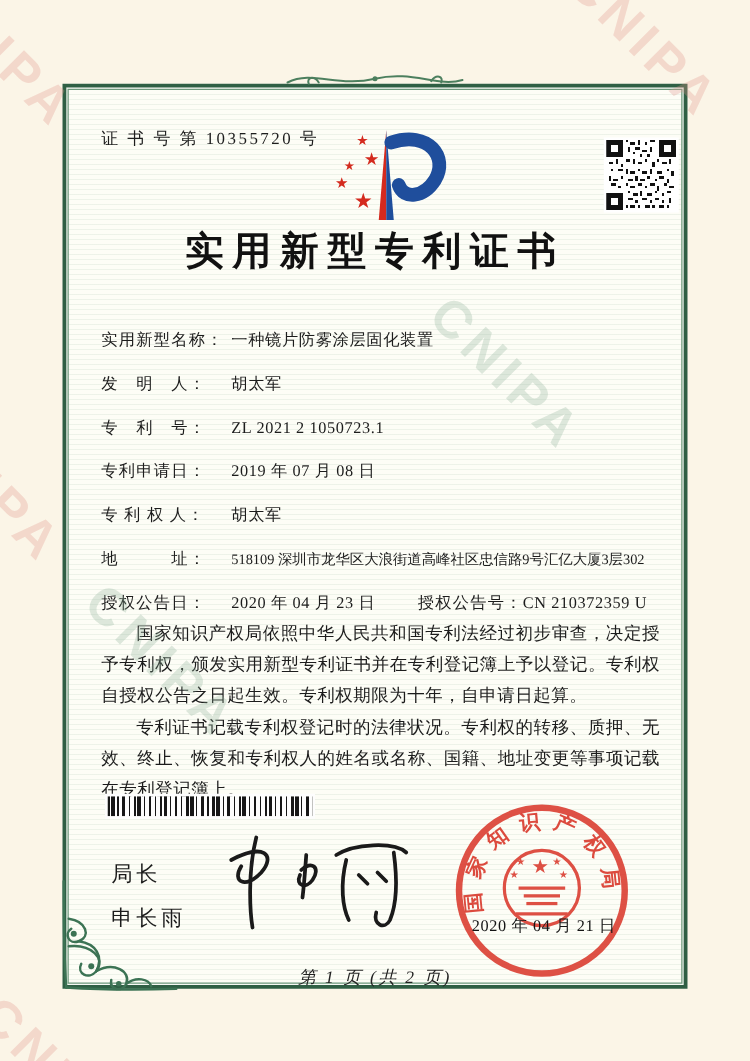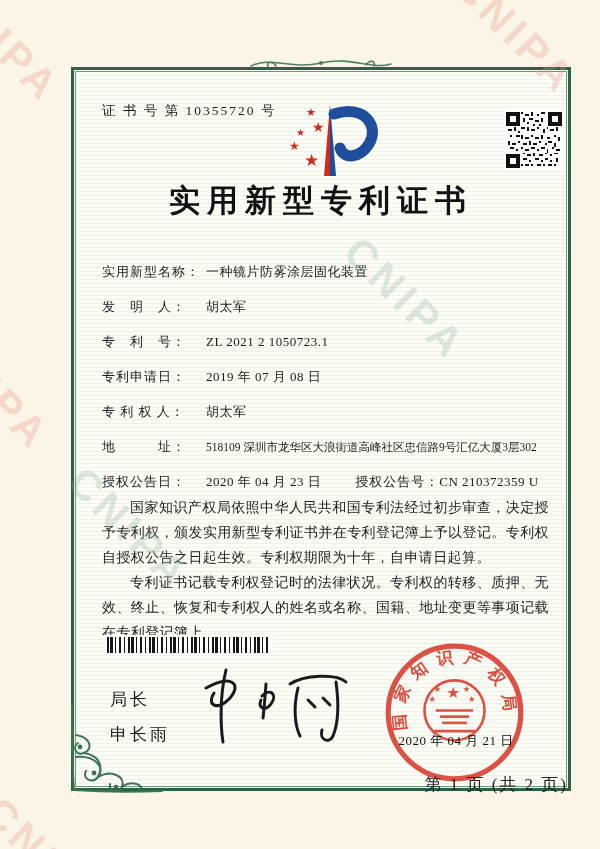--- a/index.html
+++ b/index.html
@@ -32,21 +32,20 @@
   
   .page{
     position:absolute;left:50px;top:67px;width:500px;height:724px;
     box-sizing:border-box;
     border:3px solid #2f5f44;
     box-shadow:inset 0 0 0 1px #f6f9f4, inset 0 0 0 2px #6d987c;
     background:
       repeating-linear-gradient(0deg, rgba(125,168,138,0.12) 0 1px, rgba(0,0,0,0) 1px 4px),
       #fdfdf6;
     z-index:2;
-    margin-left:21px;
   }
   .page-inner{position:absolute;inset:0;}
 
   .cert-no{
     position:absolute;left:28px;top:32px;
     font-size:13.5px;letter-spacing:2px;color:#1d1d1d;
   }
 
   
   .logo{position:absolute;left:198px;top:28px;width:124px;height:84px;}
@@ -98,22 +97,22 @@
 
   
   .seal{position:absolute;left:308px;top:570px;width:145px;height:145px;opacity:0.95;}
   .seal-date{
     position:absolute;left:312px;top:662px;width:140px;
     text-align:center;font-size:13px;color:#141414;letter-spacing:0.5px;
     z-index:4;
   }
 
   .page-num{
-    position:absolute;left:0;top:703px;width:100%;text-align:right;
-    font-size:17px;letter-spacing:2px;color:#222;
+    position:absolute;left:0;top:703px;width:100%;text-align:center;
+    font-size:14px;letter-spacing:2px;color:#222;font-style:italic;
   }
 
   
   .corner-flourish{position:absolute;left:-10px;bottom:-12px;width:105px;height:105px;z-index:3;}
   .top-flourish{position:absolute;left:172px;top:-16px;width:150px;height:20px;}
 
   .continuation{
     position:absolute;left:0;top:804px;width:100%;text-align:center;
     font-size:12.5px;letter-spacing:3px;color:#2b2b2b;z-index:2;
   }

